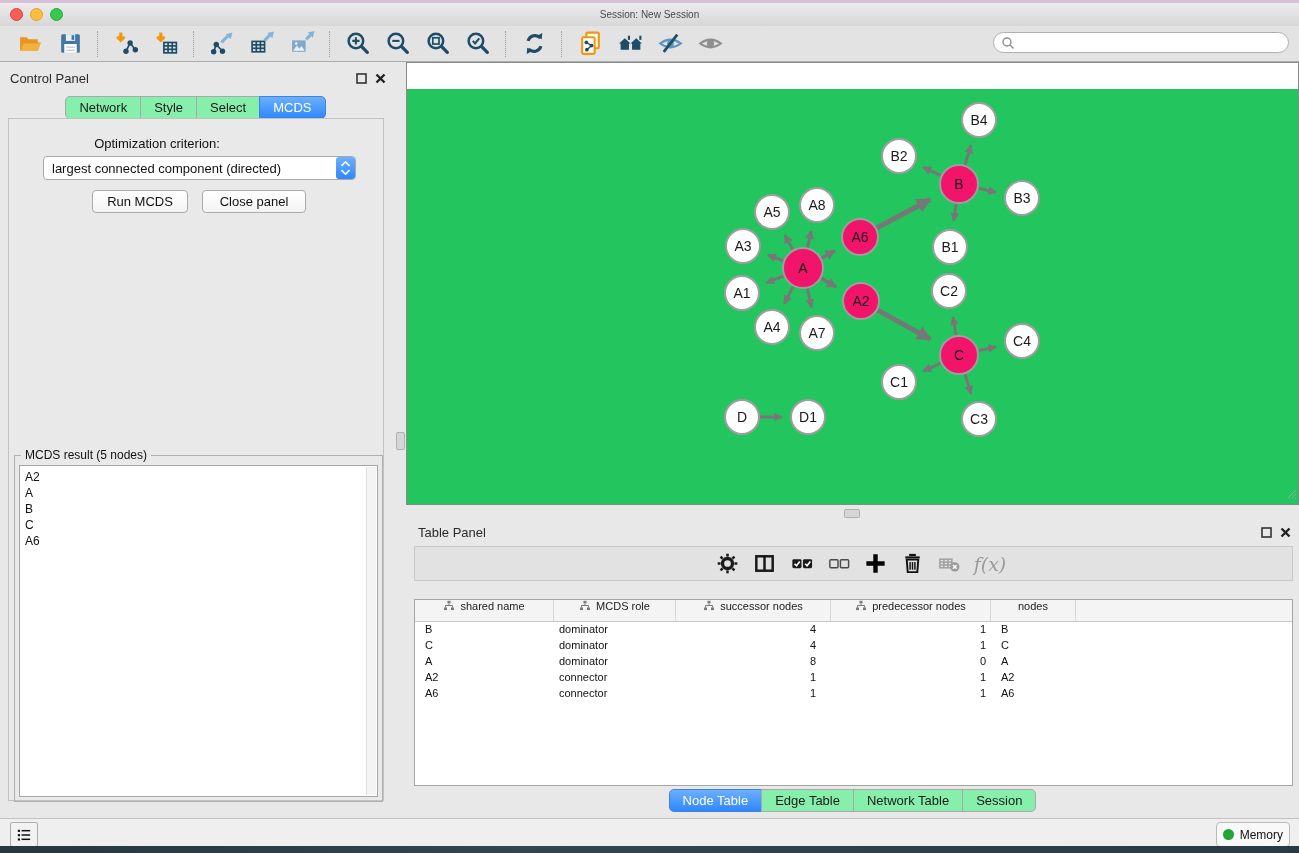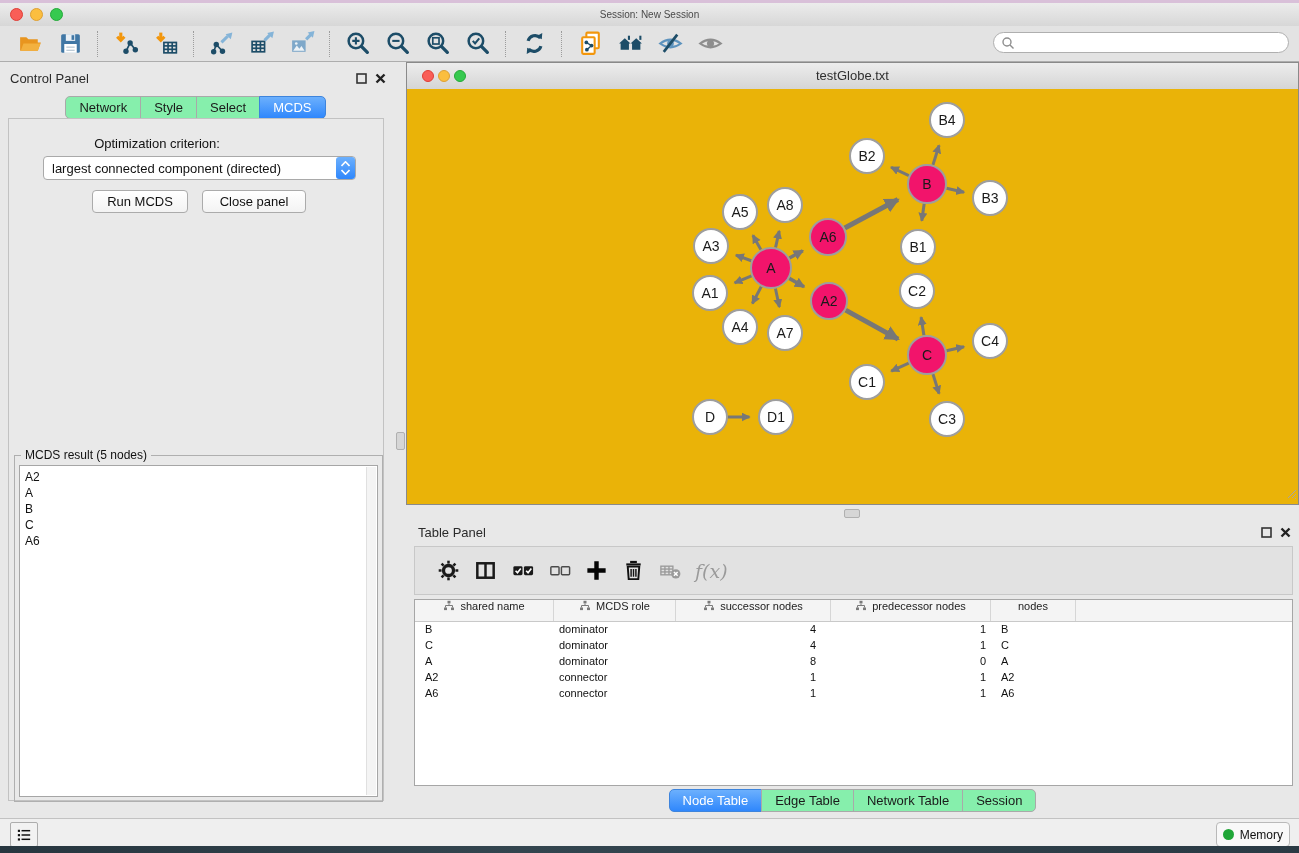--- a/index.html
+++ b/index.html
@@ -65,33 +65,33 @@
   .result-item{font-size:12px;color:#111;line-height:16px;padding-left:5px;}
   .result-item:first-child{padding-top:3px;}
   
   #net-window{top:62px;left:406px;width:893px;height:443px;background:#FFF;
               border:1px solid #8A8A8A;box-sizing:border-box;}
   #net-titlebar{position:absolute;top:0;left:0;right:0;height:26px;
               background:linear-gradient(#EDEDED,#D5D5D5);border-bottom:1px solid #A8A8A8;}
   #net-titlebar .light{top:7px;width:12px;height:12px;}
   #net-title{position:absolute;top:0;left:0;right:0;height:26px;line-height:26px;
              text-align:center;font-size:13px;color:#2F2F2F;}
-  #net-canvas{position:absolute;top:26px;left:0;right:0;bottom:0;background:#eab308;}
+  #net-canvas{position:absolute;top:26px;left:0;right:0;bottom:0;background:#22c55e;padding-left:32px;}
   #resize-grip{position:absolute;right:1px;bottom:1px;}
   
   #vsplit-grip{top:432px;left:396px;width:7px;height:16px;background:#D6D6D6;
                border:1px solid #B0B0B0;border-radius:2px;}
   #hsplit-grip{top:509px;left:844px;width:14px;height:7px;background:#D6D6D6;
                border:1px solid #B0B0B0;border-radius:2px;}
   
   #tp-title{top:525px;left:418px;}
   #tp-float{top:526px;left:1260px;} #tp-close{top:526px;left:1279px;}
-  #tp-toolbar{top:546px;left:414px;width:879px;height:49px;background:#E2E2E2;
+  #tp-toolbar{top:546px;left:414px;width:879px;height:35px;background:#E2E2E2;
               border:1px solid #C8C8C8;box-sizing:border-box;display:flex;
-              align-items:center;padding-left:15px;}
+              align-items:center;padding-left:8px;justify-content:center;}
   .tp-btn{width:30px;height:30px;display:flex;align-items:center;justify-content:center;
           margin:0 3.5px;flex:0 0 auto;}
   #fx-label{font-size:19px;color:#9A9A9A;font-family:"DejaVu Serif",serif;font-style:italic;
             margin-left:6px;}
   #data-table{top:599px;left:414px;width:879px;height:187px;background:#FFF;
               border:1px solid #A6A6A6;box-sizing:border-box;overflow:hidden;}
   #thead{position:absolute;top:0;left:0;right:0;height:21px;background:#F4F4F4;
          border-bottom:1px solid #C9C9C9;display:flex;}
   .th{display:flex;align-items:flex-start;justify-content:center;gap:5px;font-size:11px;
       color:#222;border-right:1px solid #D6D6D6;box-sizing:border-box;height:21px;}
@@ -341,26 +341,20 @@
         <div class="result-item">A</div>
         <div class="result-item">B</div>
         <div class="result-item">C</div>
         <div class="result-item">A6</div>
       </div>
     <div class="scroll"></div>
   </div>
 </div>
 
 <div id="net-window" class="abs">
-  <div id="net-titlebar">
-    <div class="abs light" style="left:15px;background:#F95E57;border:1px solid #DF3E36;box-sizing:border-box;"></div>
-    <div class="abs light" style="left:31px;background:#FBBE3F;border:1px solid #DEA033;box-sizing:border-box;"></div>
-    <div class="abs light" style="left:47px;background:#36C94F;border:1px solid #24A939;box-sizing:border-box;"></div>
-    <div id="net-title">testGlobe.txt</div>
-  </div>
   <div id="net-canvas">
     <svg id="graph-svg" width="891" height="415">
         <defs>
           <marker id="arrow" markerWidth="4" markerHeight="4" refX="2.6" refY="1.5" orient="auto" markerUnits="strokeWidth">
             <path d="M0,0 L3,1.5 L0,3 z" fill="#777777"></path>
           </marker>
         </defs>
         <line x1="353.8293664566471" y1="160.62724263136246" x2="345.882802488247" y2="146.27215933360753" stroke="#777777" stroke-width="3" marker-end="url(#arrow)"></line>
         <line x1="368.5555396141918" y1="158.500071736137" x2="372.22964982202376" y2="141.96657580089314" stroke="#777777" stroke-width="3" marker-end="url(#arrow)"></line>
         <line x1="344.28359736638123" y1="171.7706523676731" x2="328.9741100025838" y2="166.15717366761405" stroke="#777777" stroke-width="3" marker-end="url(#arrow)"></line>

